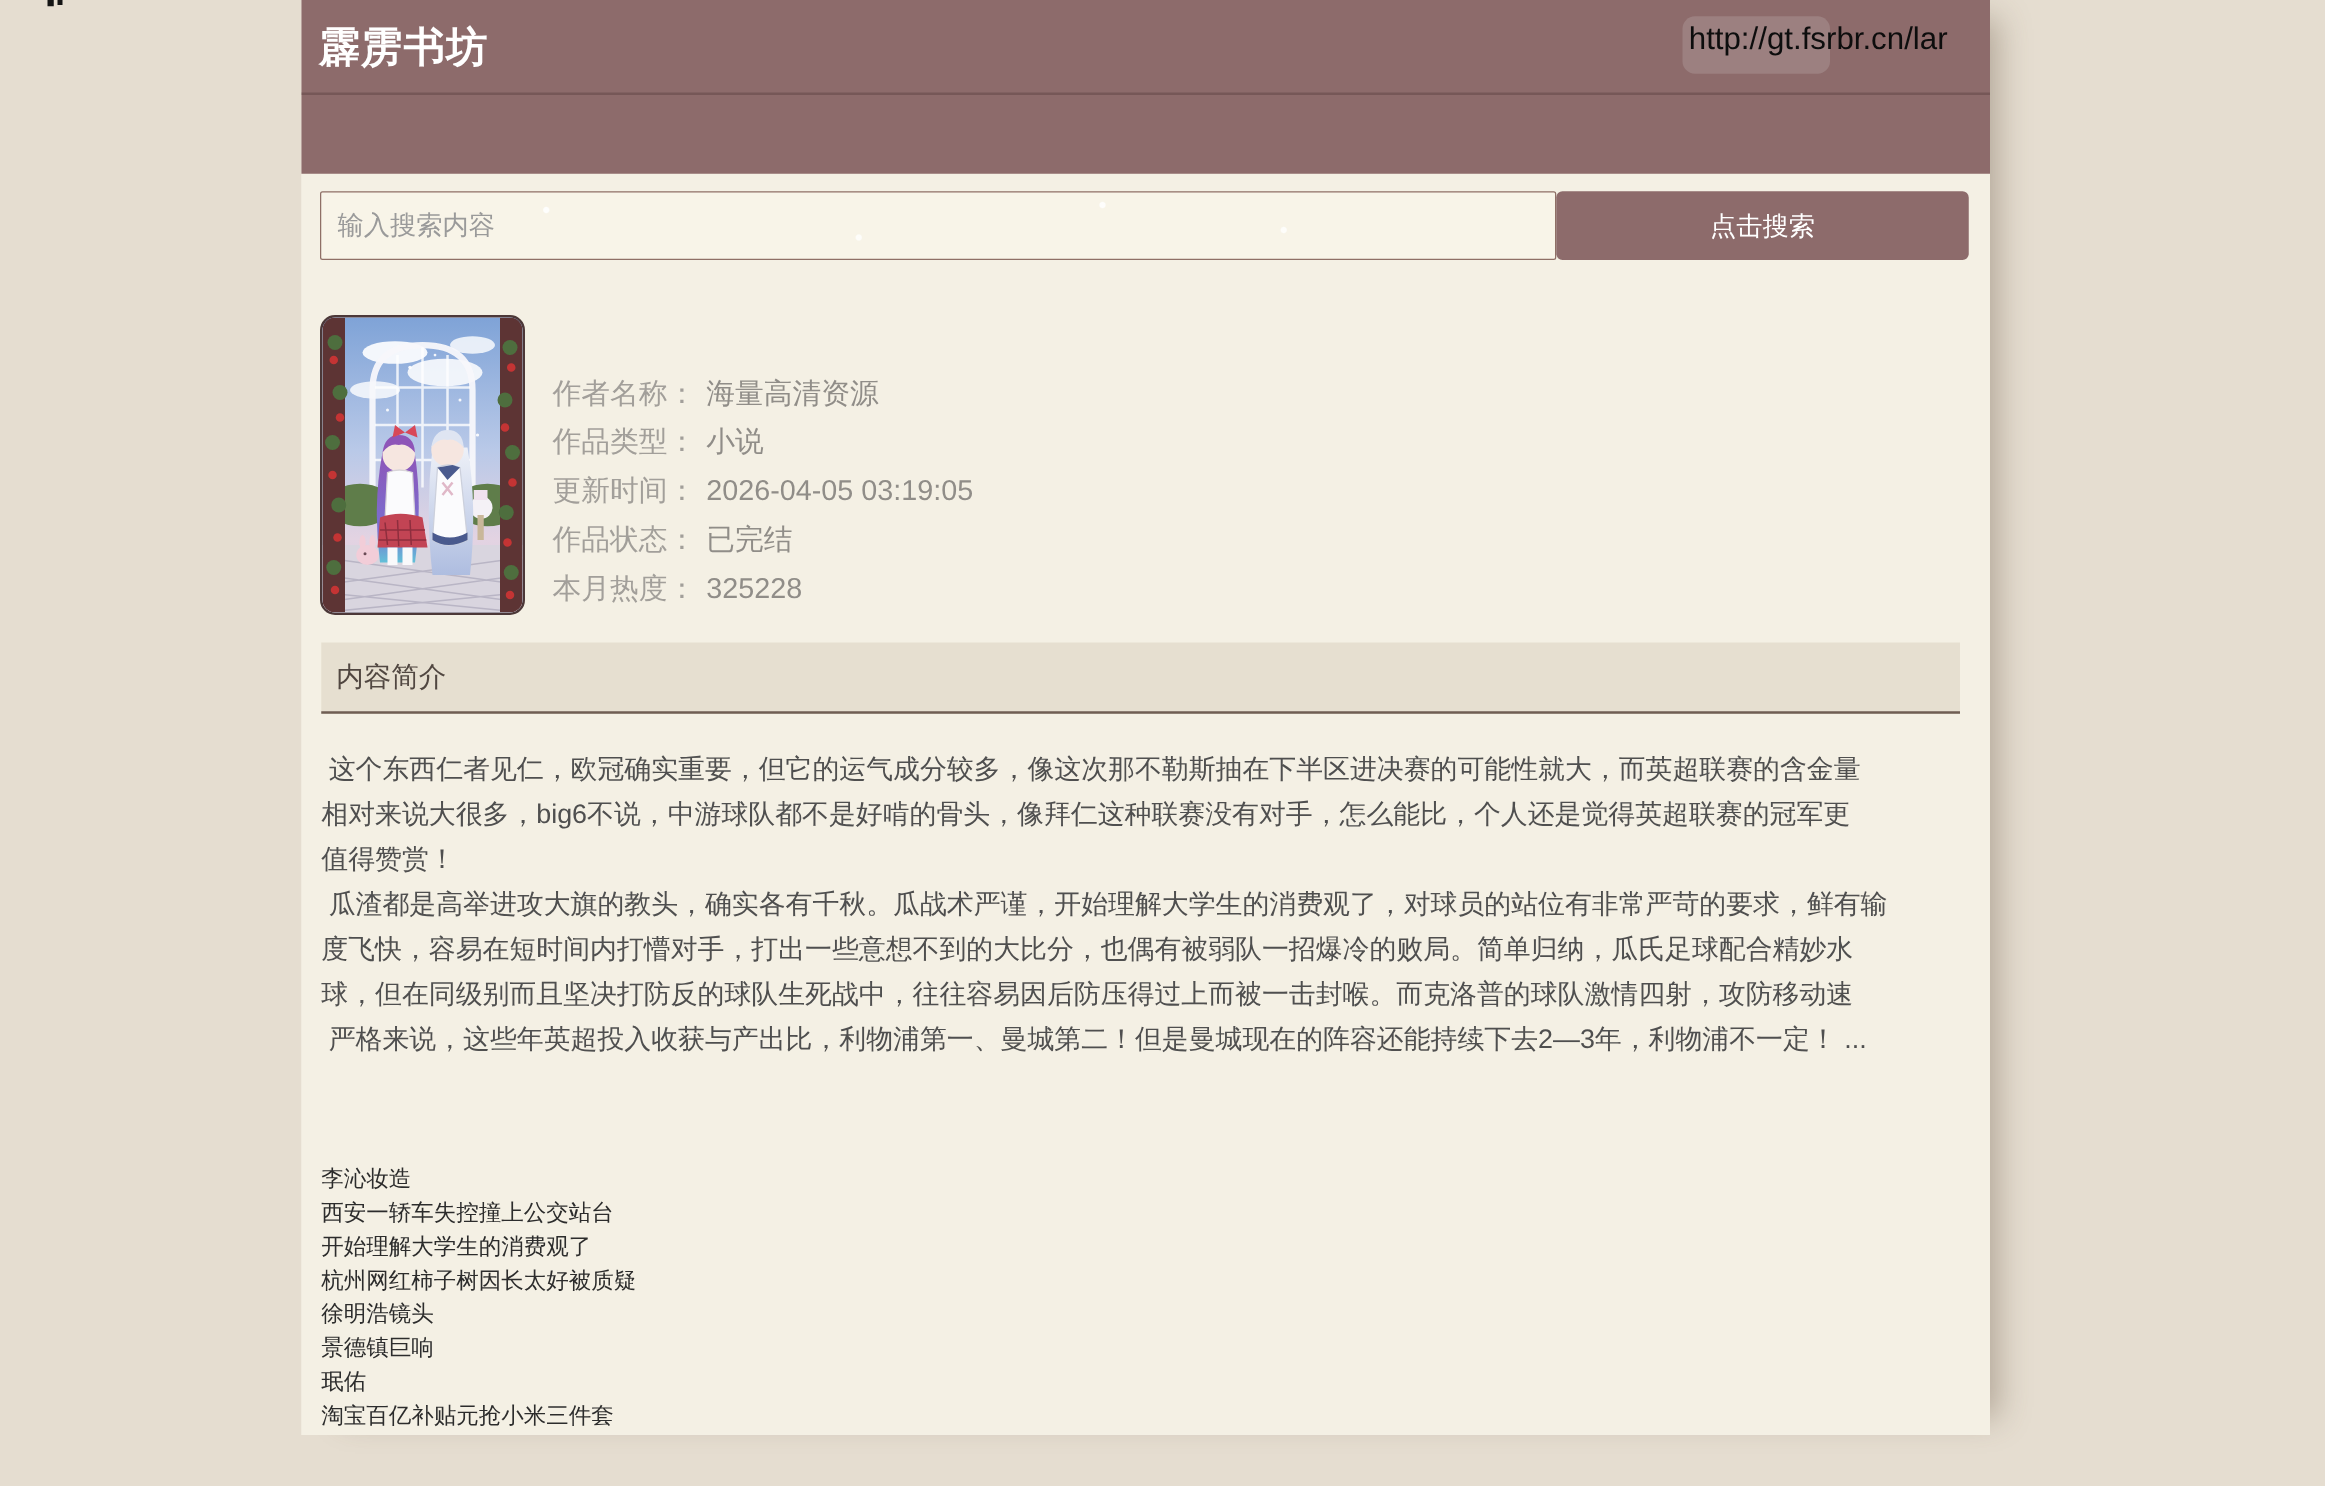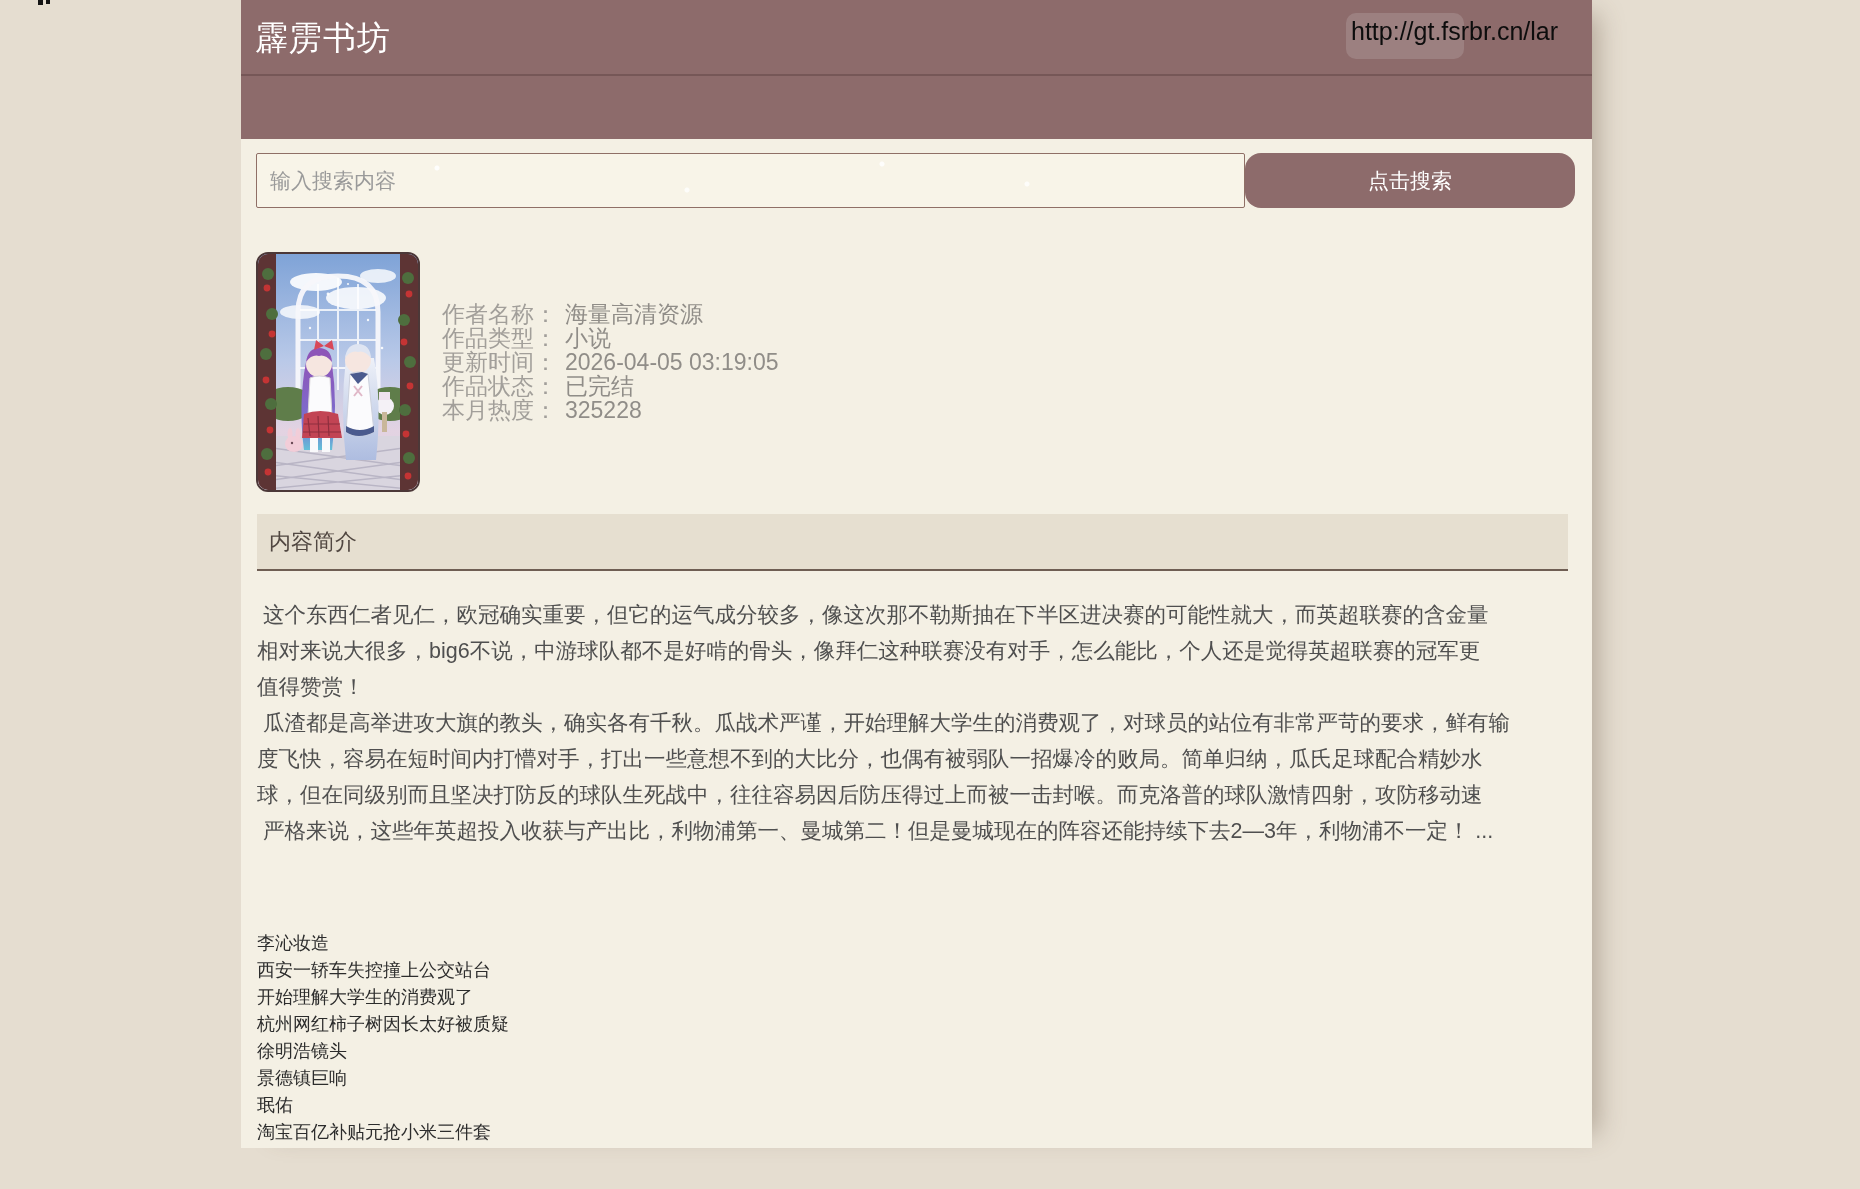--- a/index.html
+++ b/index.html
@@ -18,51 +18,51 @@
     background: var(--panel_bg, #f4f0e4);
     box-shadow: 20px 0 24px -14px rgba(96,78,60,.38);
     overflow:hidden;
   }
 
   
   .site-header { position:absolute; left:0; top:0; width:1351px; height:139px;
     background: var(--header_mauve, #8d6b6b); }
   .site-header .top-bar { height:76px; border-bottom:2px solid rgba(60,35,35,.28); }
   .site-title { display:inline-block; margin-left:14px; line-height:76px;
-    font-size:33px; font-weight:normal; color:#ffffff; letter-spacing:1px; cursor:pointer; }
+    font-size:33px; font-weight:bold; color:#ffffff; letter-spacing:1px; cursor:pointer; }
   .url-bubble { position:absolute; left:1105px; top:13px; width:118px; height:46px;
     border-radius:10px; background: var(--bubble, #9c8080); }
   .url-text { position:absolute; left:1110px; top:17px; font-size:25px; color:#0d0d0d;
     white-space:nowrap; }
 
   
   .search-input { position:absolute; left:15px; top:153px; width:989px; height:55px;
     background:#f8f4e8; border:1px solid #8f6f66; border-radius:2px;
     font-size:21px; color:#444; padding:0 13px;
     background-image:
       radial-gradient(circle 3px at 180px 14px, rgba(255,255,255,.9) 0 2px, transparent 3px),
       radial-gradient(circle 3px at 430px 36px, rgba(255,255,255,.8) 0 2px, transparent 3px),
       radial-gradient(circle 3px at 625px 10px, rgba(255,255,255,.85) 0 2px, transparent 3px),
       radial-gradient(circle 3px at 770px 30px, rgba(255,255,255,.8) 0 2px, transparent 3px);
     outline:none;
   }
   .search-input::placeholder { color:#9a9a9a; }
   .search-button { position:absolute; left:1004px; top:153px; width:330px; height:55px;
     background: var(--header_mauve, #8d6b6b); color:#fff; font-size:21px;
-    border:none; border-radius:16px; cursor:pointer;
+    border:none; border-radius:5px; cursor:pointer;
     font-family:"Liberation Sans","DejaVu Sans",sans-serif; }
 
   
   .cover { position:absolute; left:15px; top:252px; width:164px; height:240px;
     border:2px solid #4c3838; border-radius:12px; overflow:hidden; background:#cfd8ec; }
   .cover svg { display:block; }
   .book-title { position:absolute; left:201px; top:250px; width:1140px;
     font-size:27px; font-weight:bold; color:#101010; white-space:nowrap; }
   .info-list { position:absolute; left:201px; top:302px; display:flex;
-    flex-direction:column; }
+    flex-direction:column; gap:15px; }
   .info-row { font-size:23px; height:24px; line-height:24px; }
   .info-label { color:#a29f9a; }
   .info-value { color:#908d88; margin-left:8px; }
 
   
   .section-band { position:absolute; left:16px; top:514px; width:1311px; height:57px;
     background: var(--band_bg, #e6dfd0); border-bottom:2px solid var(--band_border, #6f5e53); }
   .section-band .heading { padding-left:12px; line-height:55px; font-size:22px;
     font-weight:normal; color:#514741; }
 

